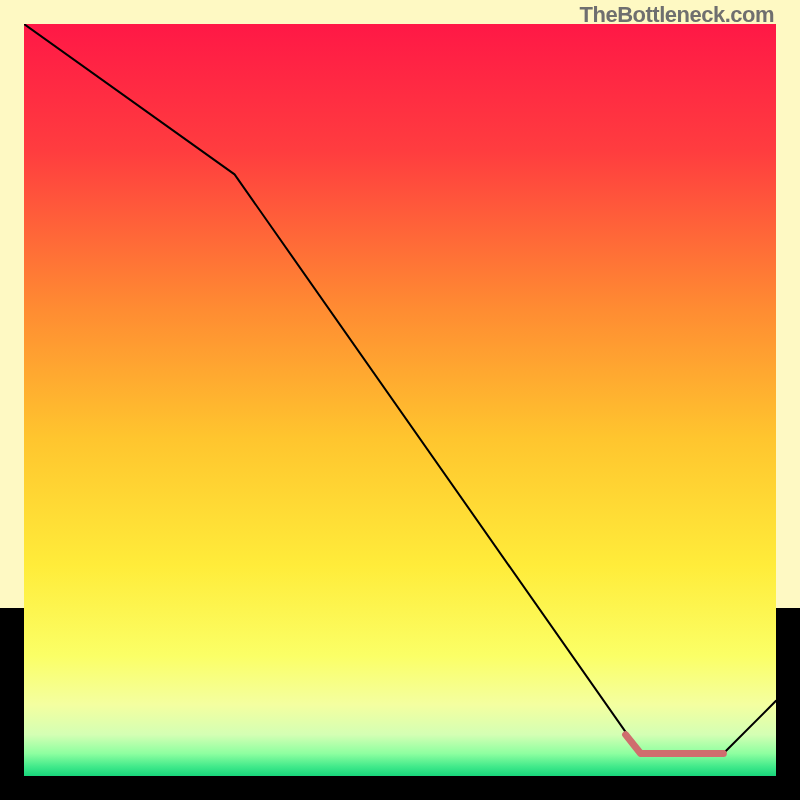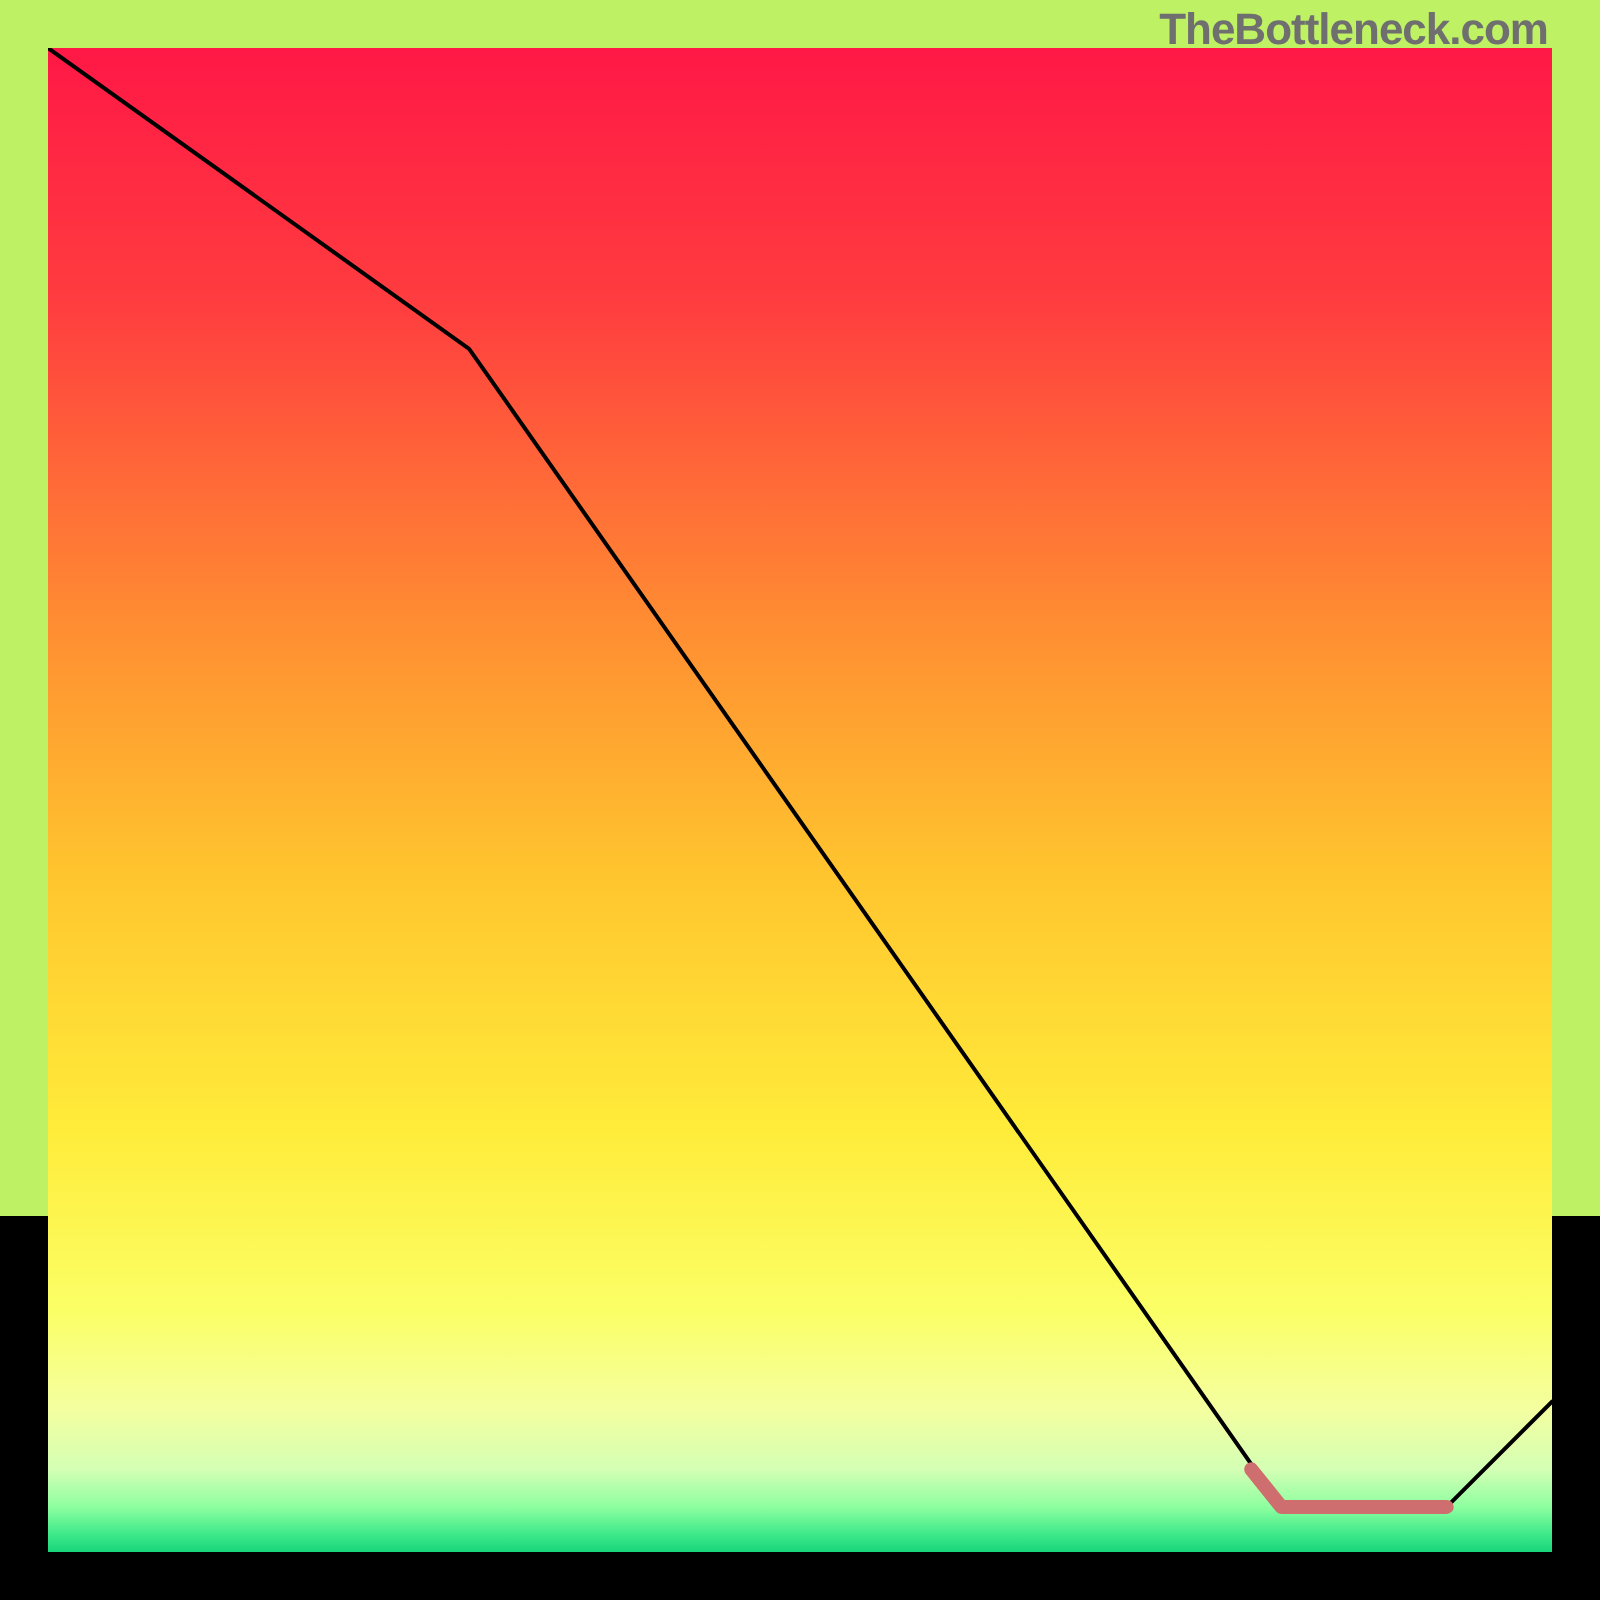--- a/index.html
+++ b/index.html
@@ -9,21 +9,21 @@
     height: 800px;
     background: #000;
     overflow: hidden;
   }
   .frame {
     position: absolute;
     top: 0;
     left: 0;
     width: 800px;
     height: 608px;
-    background: #bef264;
+    background: #fef9c3;
   }
   .plot {
     position: absolute;
     top: 24px;
     left: 24px;
     width: 752px;
     height: 752px;
     overflow: hidden;
   }
   .watermark {

